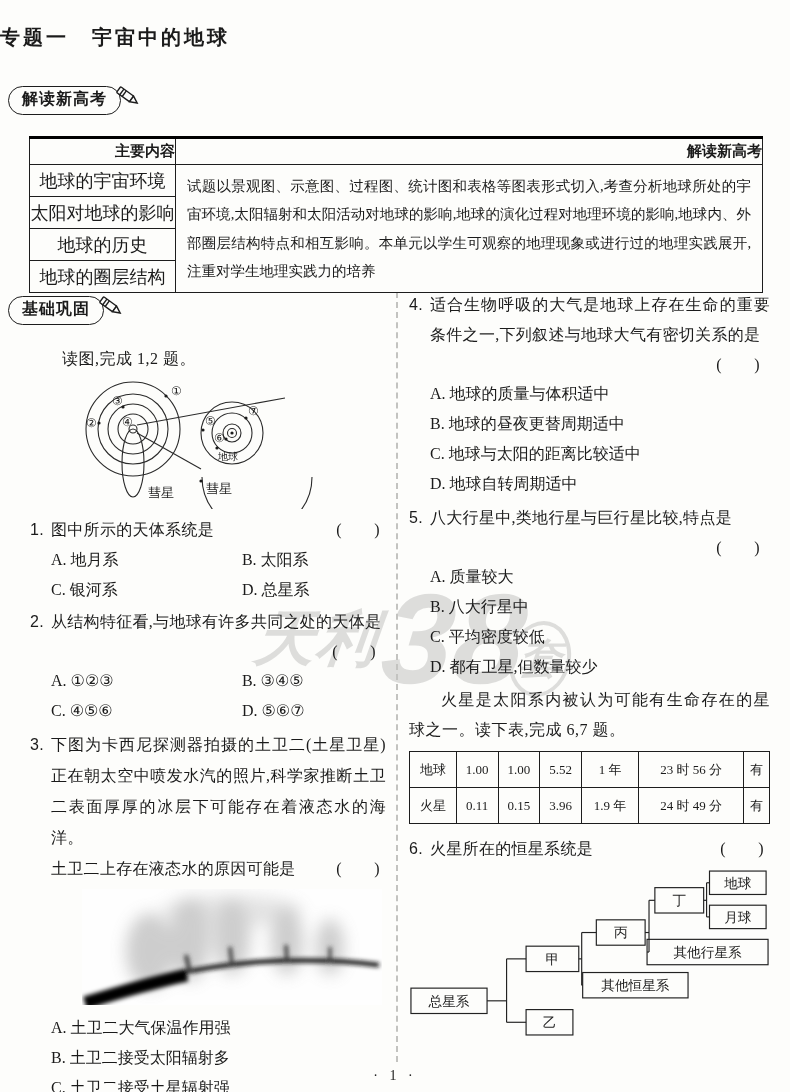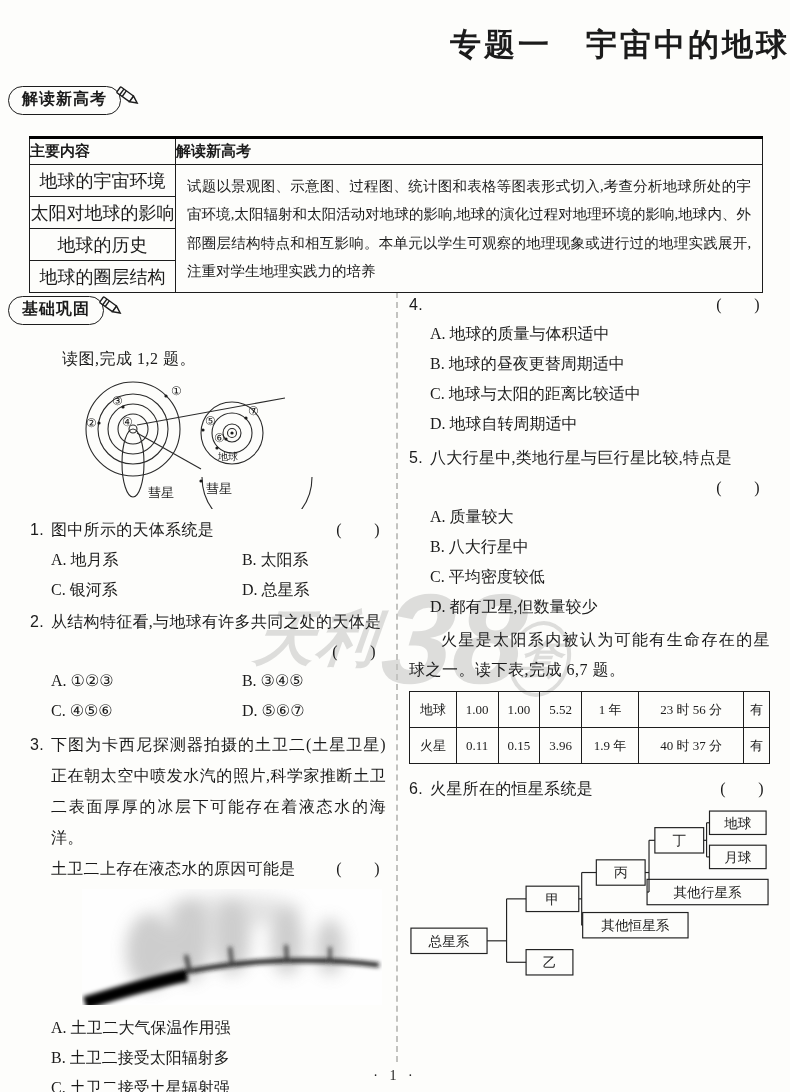--- a/index.html
+++ b/index.html
@@ -1,34 +1,34 @@
 <!DOCTYPE html>
 <html><head>
 <meta charset="utf-8">
 <style>
   * { margin:0; padding:0; box-sizing:border-box; }
   body { background:#e8e8e8; font-family:"Liberation Serif","DejaVu Serif",serif; }
   .page { position:relative; width:790px; height:1092px; background:#fdfdfb; margin:0 auto;
           color:#1b1b1b; overflow:hidden; }
 
-  .page-title { position:absolute; top:24px; left:0; width:100%; text-align:right;
+  .page-title { position:absolute; top:24px; left:0; width:100%; text-align:left;
     font-family:"Liberation Sans","DejaVu Sans",sans-serif; font-weight:bold;
-    font-size:31px; letter-spacing:3px; }
+    font-size:20px; letter-spacing:3px; }
 
   .badge { position:absolute; display:flex; align-items:center; z-index:2; }
   .badge-pill { border:1.7px solid #1d1d1d; border-radius:16px; padding:2px 13px 4px 13px;
     background:#fdfdfb; font-family:"Liberation Sans","DejaVu Sans",sans-serif;
     font-weight:bold; font-size:16px; letter-spacing:1px; }
   .badge .pencil { margin-left:-8px; margin-top:-4px; }
 
   
   .t1 { position:absolute; top:136px; left:29px; width:734px; border-collapse:collapse;
         font-size:14.5px; z-index:1; background:transparent; }
   .t1 th, .t1 td { border:1.3px solid #1d1d1d; }
-  .t1 tr.head th { border-top:3px solid #000; font-weight:bold; height:27px; text-align:left;
+  .t1 tr.head th { border-top:3px solid #000; font-weight:bold; height:27px; text-align:right;
         font-family:"Liberation Sans","DejaVu Sans",sans-serif; font-size:15px; }
   .t1 td.topic { width:146px; text-align:center; height:30px; font-size:18px; }
   .t1 td.desc { padding:7px 11px; line-height:1.95; text-align:justify; vertical-align:top; }
 
   .divider { position:absolute; left:396px; top:292px; height:770px; border-left:2px dashed #c3c3c0; z-index:0; }
 
   .watermark { position:absolute; left:255px; top:575px; z-index:0; opacity:0.14; color:#222;
     font-family:"Liberation Sans","DejaVu Sans",sans-serif; font-weight:bold; font-style:italic;
     display:flex; align-items:center; transform:skewX(-6deg); pointer-events:none; }
   .watermark .w1 { font-size:60px; letter-spacing:2px; }
@@ -248,20 +248,21 @@
       <div>B. 土卫二接受太阳辐射多</div>
       <div>C. 土卫二接受土星辐射强</div>
 
     </div>
   </div>
 
   <div class="col col-right">
 
     <div class="q">
       <span class="qnum">4.</span>
+      <span>适合生物呼吸的大气是地球上存在生命的重要条件之一,下列叙述与地球大气有密切关系的是</span>
       <div class="bracket-line">(　　)</div>
     </div>
     <div class="opt-list">
       <div>A. 地球的质量与体积适中</div>
       <div>B. 地球的昼夜更替周期适中</div>
       <div>C. 地球与太阳的距离比较适中</div>
       <div>D. 地球自转周期适中</div>
     </div>
 
     <div class="q" style="margin-top:4px;">
@@ -288,21 +289,21 @@
         <td>1 年</td>
         <td>23 时 56 分</td>
         <td>有</td>
       </tr>
       <tr>
         <td>火星</td>
         <td>0.11</td>
         <td>0.15</td>
         <td>3.96</td>
         <td>1.9 年</td>
-        <td>40 时 37 分</td>
+        <td>24 时 49 分</td>
         <td>有</td>
       </tr>
     </tbody>
       </table>
 
     <div class="q" style="margin-top:10px;">
       <span class="qnum">6.</span>
       <div class="q-line">
         <span>火星所在的恒星系统是</span>
         <span class="bracket">(　　)</span>

